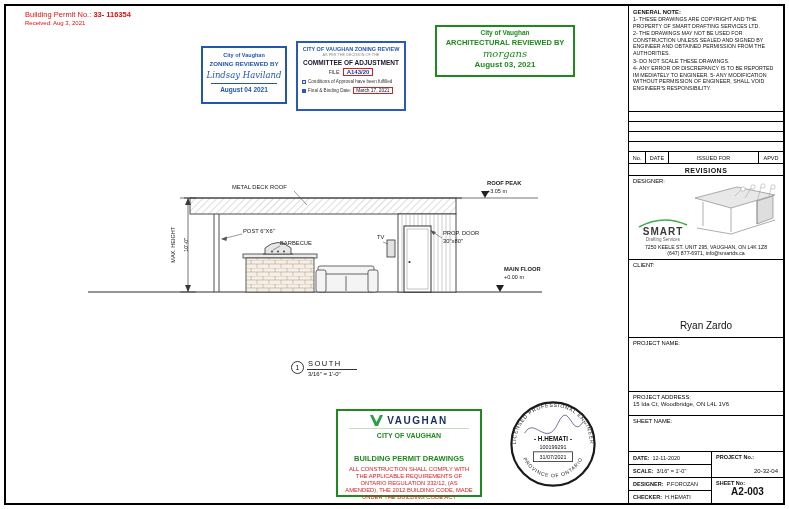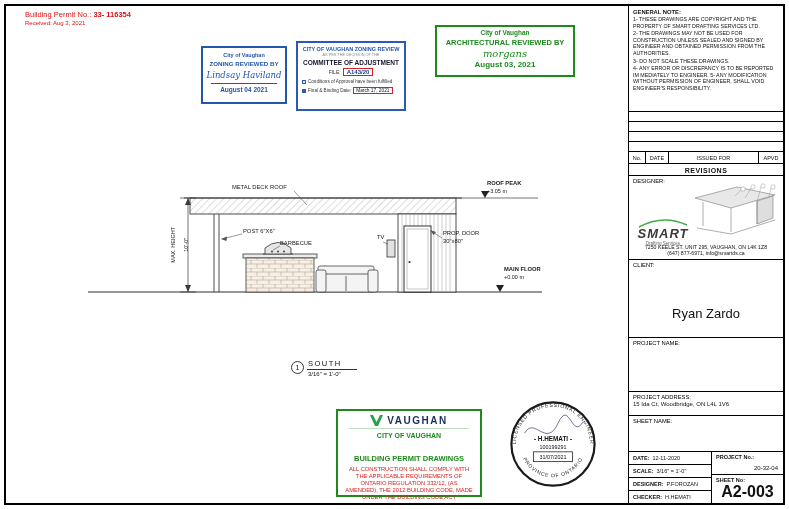--- a/index.html
+++ b/index.html
@@ -77,43 +77,43 @@
   .gn-note{font-size:5.3px;line-height:1.25;margin-bottom:1px}
   .rev{top:106px;height:64px}
   .rev-row{height:10px;border-bottom:1px solid #000}
   .rev-header{height:12px;border-bottom:1px solid #000;display:flex;font-size:5.5px;align-items:center;text-align:center}
   .rev-header span{border-right:1px solid #000;height:100%;display:flex;align-items:center;justify-content:center}
   .c-no{width:17px}.c-date{width:23px}.c-issued{flex:1}.c-apvd{width:24px;border-right:none!important}
   .rev-title{height:12px;display:flex;align-items:center;justify-content:center;font-size:7px;font-weight:bold;letter-spacing:.5px}
   .designer{top:170px;height:84px}
   .smart-logo{position:absolute;left:6px;top:42px;width:56px;text-align:center}
   .swoosh{display:block;margin:0 auto -2px}
-  .smart-text{font-size:13px;font-weight:bold;color:#3a3a3a;letter-spacing:1px;font-style:italic}
+  .smart-text{font-size:10px;font-weight:bold;color:#3a3a3a;letter-spacing:1px;}
   .smart-sub{font-size:4.5px;color:#666}
   .db-addr{position:absolute;left:0;bottom:9px;width:100%;text-align:center;font-size:5.2px;line-height:1.2}
   .db-contact{position:absolute;left:0;bottom:3px;width:100%;text-align:center;font-size:5.2px;line-height:1.2}
   .client{top:254px;height:78px}
-  .client-name{text-align:center;font-size:13px;margin-top:38px}
+  .client-name{text-align:center;font-size:10px;margin-top:52px}
   .pname{top:332px;height:54px}
   .pname-val{text-align:center;font-size:12px;letter-spacing:.5px;margin-top:20px}
   .paddr{top:386px;height:24px}
   .paddr-val{font-size:6px;padding:1px 0 0 4px}
   .sname{top:410px;height:36px}
   .sname-val{text-align:center;font-size:11px;margin-top:5px}
   .meta{top:446px;height:51px;border-bottom:none;display:flex}
   .meta-left{width:82px;display:flex;flex-direction:column}
   .mrow{flex:1;border-bottom:1px solid #000;display:flex;align-items:center;padding-left:4px;gap:3px}
   .mrow:last-child{border-bottom:none}
   .mlabel{font-size:5.5px;font-weight:bold}
   .mval{font-size:5.5px}
   .meta-right{flex:1;border-left:1px solid #000;display:flex;flex-direction:column}
   .mcell{flex:1;padding:2px 4px;position:relative}
   .mcell.top{border-bottom:1px solid #000}
   .pno-val{position:absolute;right:5px;bottom:3px;font-size:6px}
-  .sheetno{text-align:center;font-size:16px;font-weight:bold;margin-top:0}
+  .sheetno{text-align:center;font-size:10px;font-weight:bold;margin-top:0}
 </style>
 </head>
 <body>
 
 <div class="sheet-border"></div>
 
 <div class="permit">
   <div class="permit-line1"><span>Building Permit No.:</span> <b>33- 116354</b></div>
   <div class="permit-line2">Received: Aug 3, 2021</div>
 </div>

